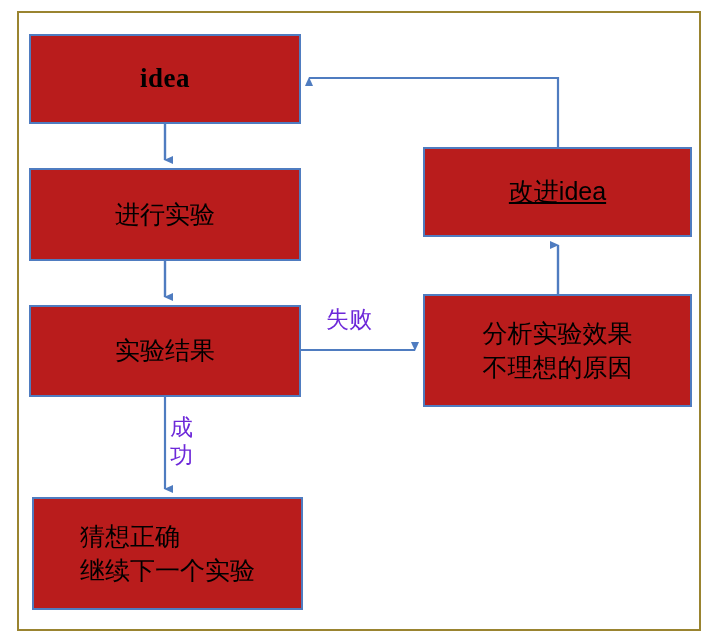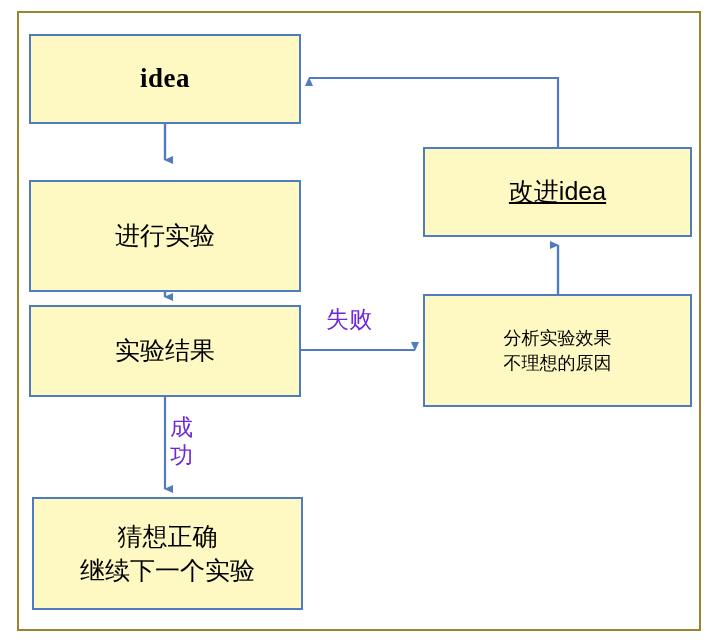--- a/index.html
+++ b/index.html
@@ -24,48 +24,47 @@
     height: 620px;
     border: 2px solid #9a8430;
     box-sizing: border-box;
     background: #ffffff;
   }
   
   .node {
     position: absolute;
     box-sizing: border-box;
     border: 2px solid #4f7cc0;
-    background: #fef9c3;
+    background: #b91c1c;
     display: flex;
     align-items: center;
     justify-content: center;
-    text-align: center;
     color: #000000;
     line-height: 1.25;
   }
   .node .node-label {
     display: block;
     white-space: pre-line;
     padding: 0 6px;
   }
   
   #node-idea       { left: 29px;  top: 34px;  width: 272px; height: 90px;  }
-  #node-experiment { left: 29px;  top: 180px; width: 272px; height: 112px;  }
+  #node-experiment { left: 29px;  top: 168px; width: 272px; height: 93px;  }
   #node-result     { left: 29px;  top: 305px; width: 272px; height: 92px;  }
   #node-success    { left: 32px;  top: 497px; width: 271px; height: 113px; }
   #node-improve    { left: 423px; top: 147px; width: 269px; height: 90px;  }
   #node-analyze    { left: 423px; top: 294px; width: 269px; height: 113px; }
 
   
   #node-idea .node-label       { font-family: "Liberation Serif", "DejaVu Serif", serif; font-size: 27px; font-weight: 700; letter-spacing: 0.5px; }
   #node-experiment .node-label { font-size: 25px; }
   #node-result .node-label     { font-size: 25px; }
   #node-success .node-label    { font-size: 25px; line-height: 1.35; }
   #node-improve .node-label    { font-size: 25px; text-decoration: underline; }
-  #node-analyze .node-label    { font-size: 18px; line-height: 1.35; }
+  #node-analyze .node-label    { font-size: 25px; line-height: 1.35; }
 
   
   .edge-label {
     position: absolute;
     color: #6d28d9;
     font-size: 23px;
     line-height: 1.2;
     white-space: pre-line;
     text-align: center;
   }

